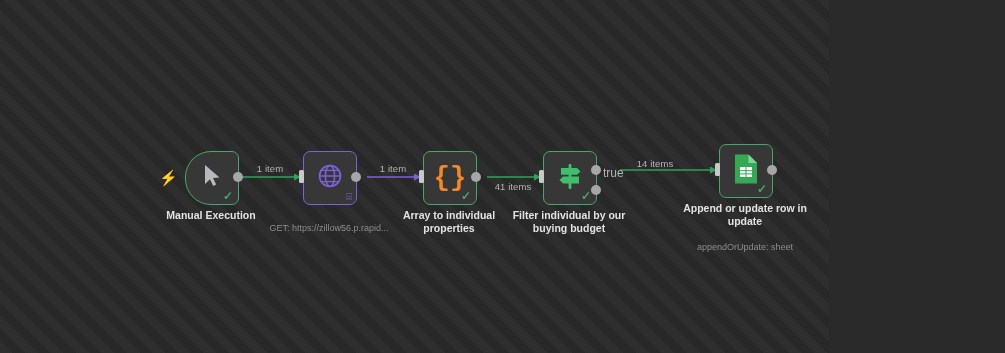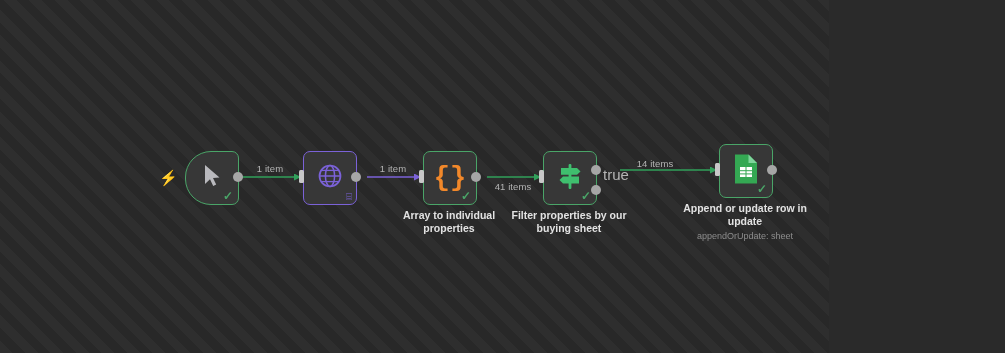--- a/index.html
+++ b/index.html
@@ -36,21 +36,21 @@
     position: absolute;
     font-size: 9.5px;
     color: #b4b4b4;
     white-space: nowrap;
     transform: translateX(-50%);
     letter-spacing: .1px;
   }
 
   .port-label {
     position: absolute;
-    font-size: 15px;
+    font-size: 12px;
     color: #b4b4b4;
     white-space: nowrap;
   }
 
   
   .node {
     position: absolute;
     box-sizing: border-box;
   }
 
@@ -184,37 +184,39 @@
     <div class="node-box trigger">
       <span>
         <svg width="20" height="24" viewBox="0 0 20 24" xmlns="http://www.w3.org/2000/svg">
           <path d="M3 1 L3 20 L8 15.2 L11.2 22 L14.2 20.6 L11 14 L17.5 13.6 Z" fill="#b9b9bd"></path>
         </svg>
       </span>
       <span class="node-check">✓</span>
     </div>
     <div class="trigger-bolt" style="left:-26px; top:19px;">⚡</div>
     <div class="port-out" style="left:48px; top:21px;"></div>
+    <div class="node-label">Manual Execution</div>
   </div>
 
   <div class="node" style="left:303px; top:151px; width:52px; height:52px;">
     <div class="node-box purple">
       <span>
         <svg width="28" height="28" viewBox="0 0 28 28" xmlns="http://www.w3.org/2000/svg">
           <circle cx="14" cy="14" r="10.5" fill="none" stroke="#7b62d8" stroke-width="1.7"></circle>
           <ellipse cx="14" cy="14" rx="4.6" ry="10.5" fill="none" stroke="#7b62d8" stroke-width="1.5"></ellipse>
           <line x1="3.5" y1="14" x2="24.5" y2="14" stroke="#7b62d8" stroke-width="1.5"></line>
           <line x1="5.5" y1="8.4" x2="22.5" y2="8.4" stroke="#7b62d8" stroke-width="1.3"></line>
           <line x1="5.5" y1="19.6" x2="22.5" y2="19.6" stroke="#7b62d8" stroke-width="1.3"></line>
         </svg>
       </span>
       <span class="badge-mini">⌸</span>
     </div>
     <div class="port-in" style="left:-4px; top:19px;"></div>
     <div class="port-out" style="left:48px; top:21px;"></div>
+    <div class="node-sublabel" style="top:72px;">GET: https://zillow56.p.rapid...</div>
   </div>
 
   <div class="node" style="left:423px; top:151px; width:52px; height:52px;">
     <div class="node-box">
       <span class="icon-brace">{}</span>
       <span class="node-check">✓</span>
     </div>
     <div class="port-in" style="left:-4px; top:19px;"></div>
     <div class="port-out" style="left:48px; top:21px;"></div>
     <div class="node-label">Array to individual properties</div>
@@ -228,36 +230,36 @@
           <path d="M6 7 L22 7 L25.5 10.4 L22 13.8 L6 13.8 Z" fill="#3fbf6e"></path>
           <path d="M24 15.6 L8 15.6 L4.5 19 L8 22.4 L24 22.4 Z" fill="#3fbf6e"></path>
         </svg>
       </span>
       <span class="node-check">✓</span>
     </div>
     <div class="port-in" style="left:-4px; top:19px;"></div>
     <div class="port-out" style="left:48px; top:14px;"></div>
     <div class="port-out" style="left:48px; top:34px;"></div>
     <div class="port-label" style="left:60px; top:15px;">true</div>
-    <div class="node-label">Filter properties by our buying sheet</div>
+    <div class="node-label">Filter individual by our buying budget</div>
   </div>
 
   <div class="node" style="left:719px; top:144px; width:52px; height:52px;">
     <div class="node-box">
       <span>
         <svg width="26" height="32" viewBox="0 0 26 32" xmlns="http://www.w3.org/2000/svg">
           <path d="M2 1.5 L15.5 1.5 L24 10 L24 30.5 L2 30.5 Z" fill="#34a853"></path>
           <path d="M15.5 1.5 L24 10 L15.5 10 Z" fill="#7fd49b"></path>
           <rect x="7" y="14" width="12" height="10" fill="#ffffff"></rect>
           <rect x="7" y="17.2" width="12" height="1" fill="#34a853"></rect>
           <rect x="7" y="20.4" width="12" height="1" fill="#34a853"></rect>
           <rect x="12.5" y="14" width="1" height="10" fill="#34a853"></rect>
         </svg>
       </span>
       <span class="node-check">✓</span>
     </div>
     <div class="port-in" style="left:-4px; top:19px;"></div>
     <div class="port-out" style="left:48px; top:21px;"></div>
     <div class="node-label">Append or update row in update</div>
-    <div class="node-sublabel" style="top:87px;text-align:center;">appendOrUpdate: sheet</div>
+    <div class="node-sublabel" style="top:98px;text-align:center;">appendOrUpdate: sheet</div>
   </div>
 
 </div>
 
 </body></html>

